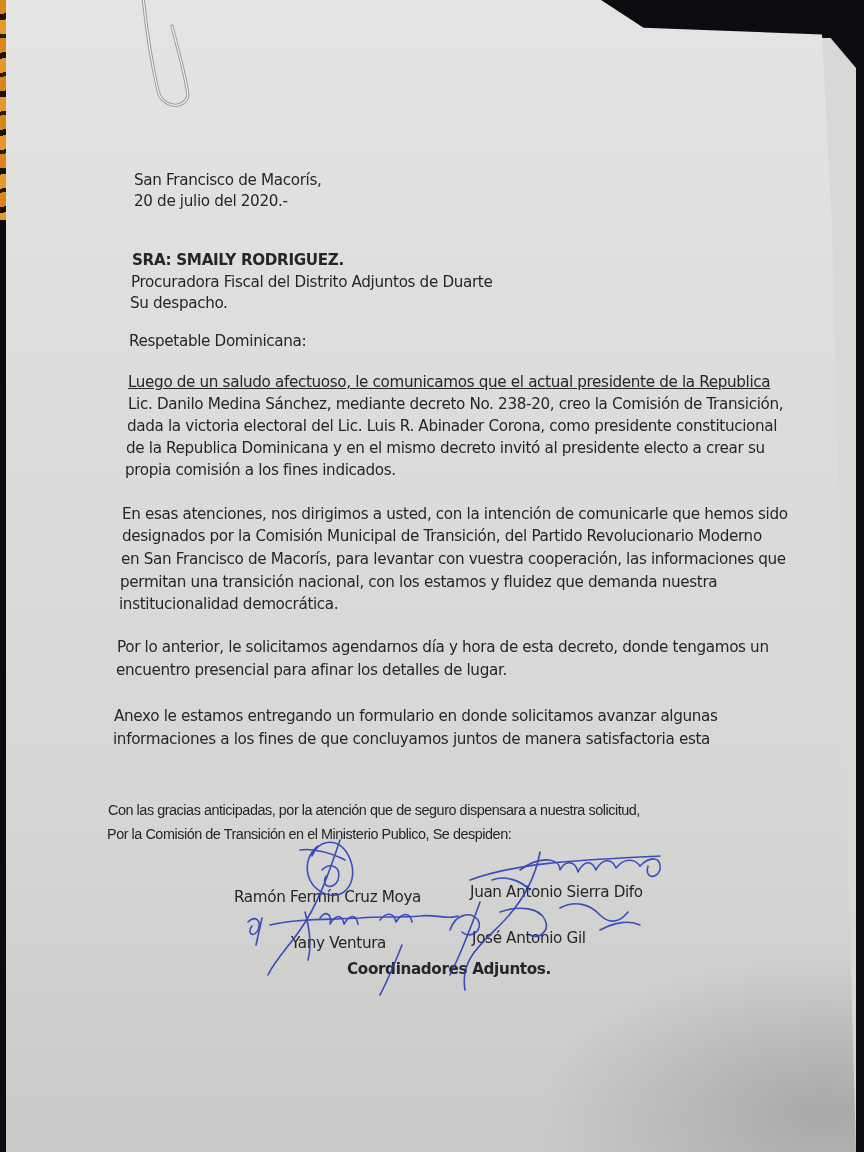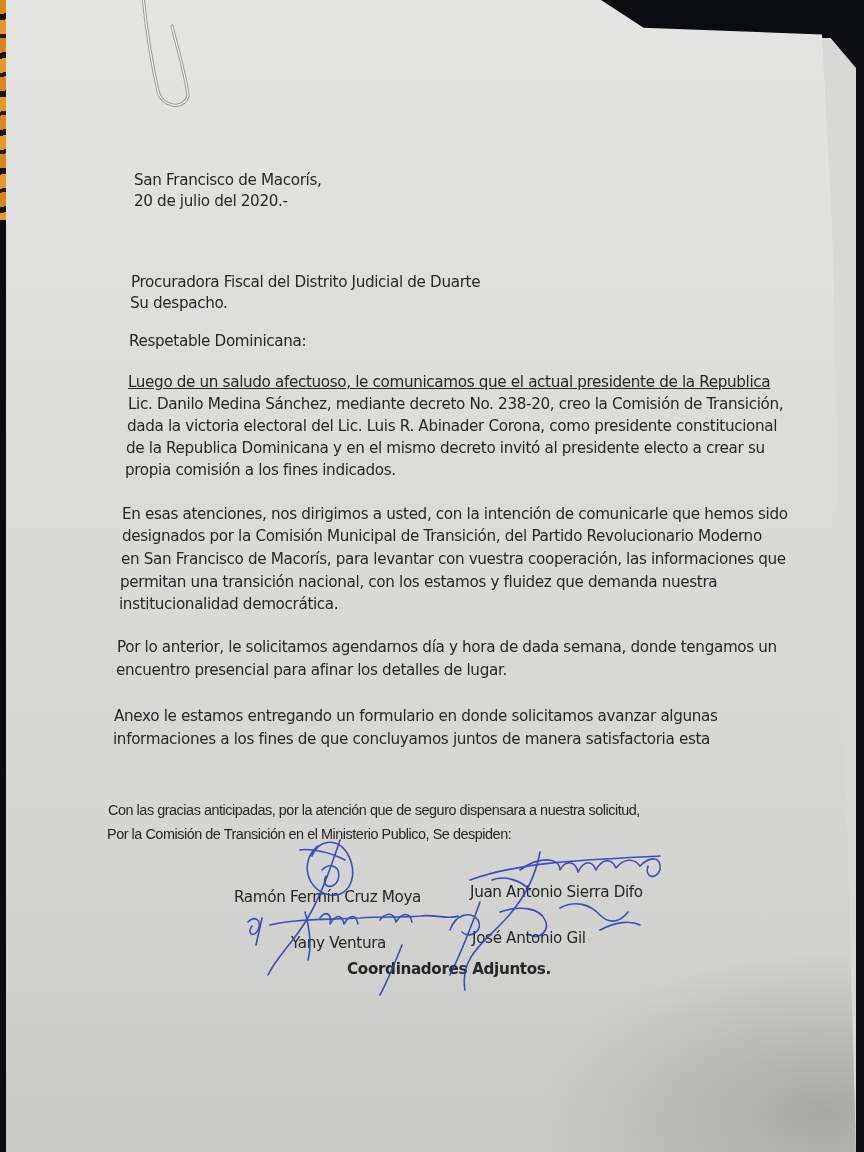--- a/index.html
+++ b/index.html
@@ -64,38 +64,39 @@
 <svg class="paper-clip" viewBox="0 0 60 120">
   <path d="M5 0 C 8 30, 12 60, 20 95 C 24 112, 46 114, 50 100 C 48 80, 40 55, 34 30" fill="none" stroke="#9a9a9a" stroke-width="3.2" stroke-linecap="round"></path>
   <path d="M5 0 C 8 30, 12 60, 20 95 C 24 112, 46 114, 50 100 C 48 80, 40 55, 34 30" fill="none" stroke="#f2f2f2" stroke-width="1.2" stroke-linecap="round"></path>
 </svg>
 
 <div class="letter">
 
   <div class="line" style="left:134px; top:170px;">San Francisco de Macorís,</div>
   <div class="line" style="left:134px; top:191px;">20 de julio del 2020.-</div>
 
-  <div class="line" style="left:131px; top:272px;">Procuradora  Fiscal del Distrito Judicial de Duarte</div>
+  <div class="line bold" style="left:132px; top:250px;">SRA:  SMAILY RODRIGUEZ.</div>
+  <div class="line" style="left:131px; top:272px;">Procuradora  Fiscal del Distrito Adjuntos de Duarte</div>
   <div class="line" style="left:130px; top:293px;">Su despacho.</div>
 
   <div class="line" style="left:129px; top:331px;">Respetable Dominicana:</div>
 
   <div class="line" style="left:128px; top:372px;text-decoration:underline;">Luego de un saludo afectuoso,   le comunicamos  que el actual presidente de la Republica</div>
   <div class="line" style="left:128px; top:394px;">Lic.  Danilo Medina Sánchez,  mediante decreto No. 238-20,  creo la Comisión de Transición,</div>
   <div class="line" style="left:127px; top:416px;">dada la victoria electoral del  Lic.  Luis  R. Abinader Corona, como presidente constitucional</div>
   <div class="line" style="left:126px; top:438px;">de la Republica Dominicana y en el mismo   decreto  invitó al presidente electo a crear  su</div>
   <div class="line" style="left:125px; top:460px;">propia comisión a los fines indicados.</div>
 
   <div class="line" style="left:122px; top:504px;">En esas atenciones, nos dirigimos a usted,  con la intención de comunicarle que hemos sido</div>
   <div class="line" style="left:122px; top:526px;">designados por la Comisión Municipal de Transición,  del Partido Revolucionario Moderno</div>
   <div class="line" style="left:121px; top:549px;">en San Francisco de Macorís, para levantar con vuestra cooperación, las informaciones que</div>
   <div class="line" style="left:120px; top:572px;">permitan  una  transición  nacional,  con  los  estamos  y  fluidez  que  demanda  nuestra</div>
   <div class="line" style="left:119px; top:594px;">institucionalidad democrática.</div>
 
-  <div class="line" style="left:117px; top:637px;">Por lo anterior,  le solicitamos agendarnos  día y hora  de dada semana,  donde tengamos un</div>
+  <div class="line" style="left:117px; top:637px;">Por lo anterior,  le solicitamos agendarnos  día y hora  de esta decreto,  donde tengamos un</div>
   <div class="line" style="left:116px; top:660px;">encuentro presencial para afinar los detalles de lugar.</div>
 
   <div class="line" style="left:114px; top:706px;">Anexo  le  estamos  entregando  un  formulario  en  donde  solicitamos  avanzar  algunas</div>
   <div class="line" style="left:113px; top:729px;">informaciones  a  los  fines  de  que  concluyamos  juntos   de  manera  satisfactoria   esta</div>
 
   <div class="line closing" style="left:108px; top:799px;">Con las gracias anticipadas, por la atención que de seguro dispensara a nuestra solicitud,</div>
   <div class="line closing" style="left:107px; top:823px;">Por la Comisión de Transición en el Ministerio Publico,  Se despiden:</div>
 
   <div class="sig-name" style="left:234px; top:887px;">Ramón Fermín Cruz Moya</div>
   <div class="sig-name" style="left:470px; top:882px;">Juan Antonio Sierra Difo</div>

